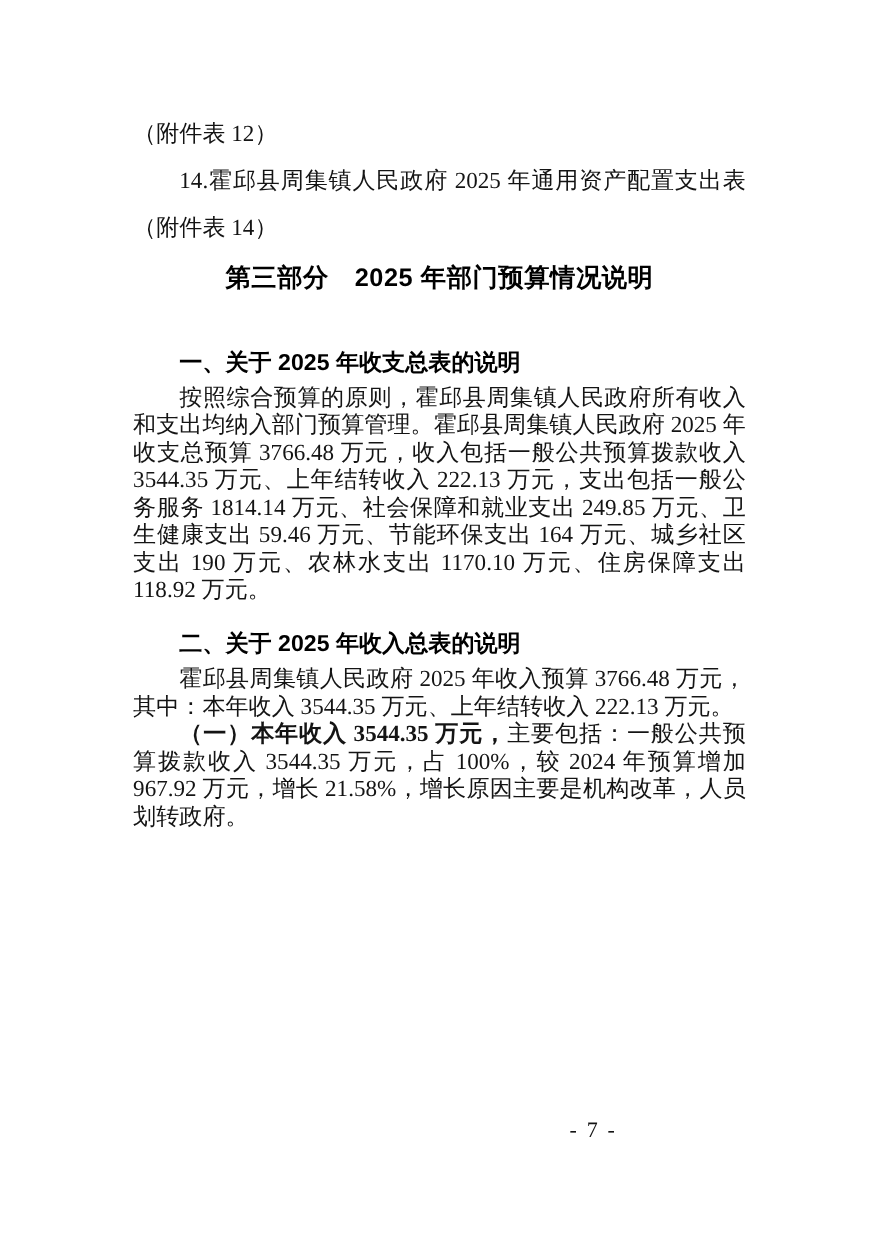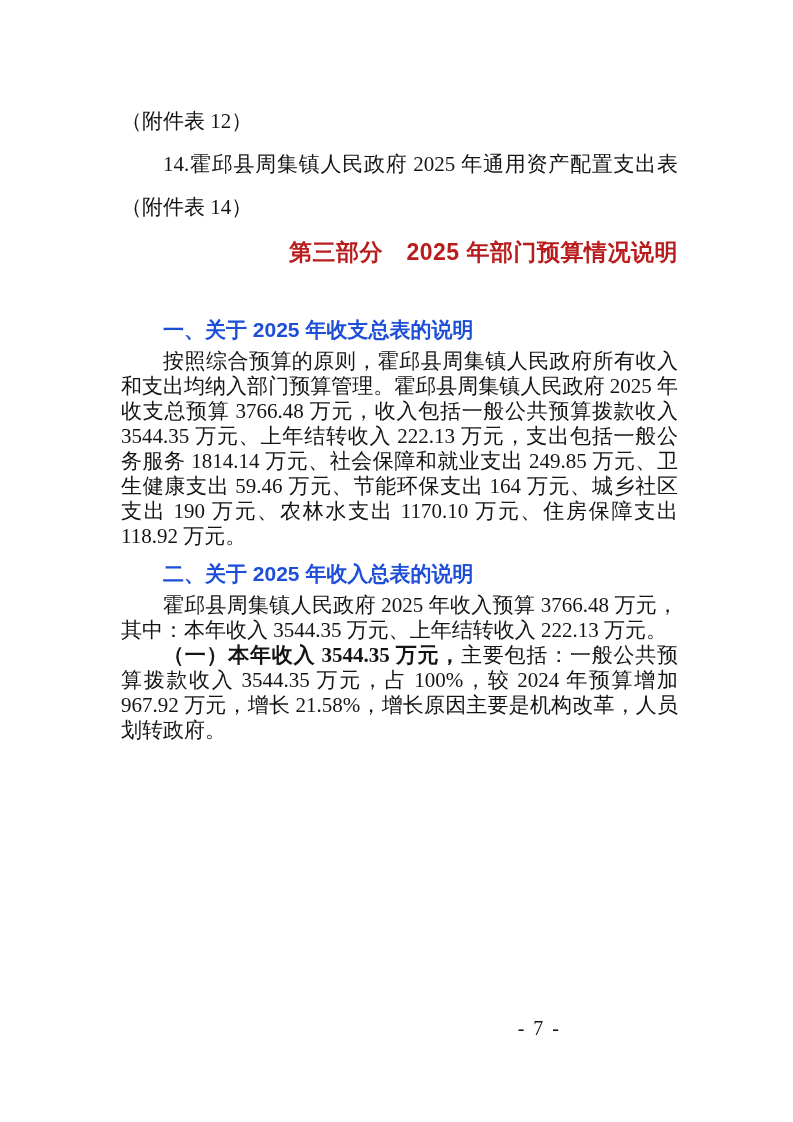--- a/index.html
+++ b/index.html
@@ -33,39 +33,39 @@
   .indent2 {
     text-indent: 42px;
   }
   
   h1.part-title {
     margin: 2px 0 0 0;
     font-family: "Liberation Sans", "DejaVu Sans", sans-serif;
     font-weight: bold;
     font-size: 23px;
     line-height: 43px;
-    text-align: right;
+    text-align: center;
     letter-spacing: 0.5px;
-    color: #b91c1c;
+    color: #000000;
   }
   
   h2.sec-heading {
     margin: 0;
     font-family: "Liberation Sans", "DejaVu Sans", sans-serif;
     font-weight: bold;
     font-size: 21px;
     line-height: 38px;
     text-indent: 42px;
-    color: #1d4ed8;
+    color: #000000;
   }
   h2.sec-heading.first {
     margin-top: 37px;
   }
   h2.sec-heading.later {
-    margin-top: 6px;
+    margin-top: 18px;
   }
   
   p.body {
     margin: 0;
     font-size: 21px;
     line-height: 25px;
     text-align: justify;
     text-justify: inter-character;
   }
   .lead-bold {

